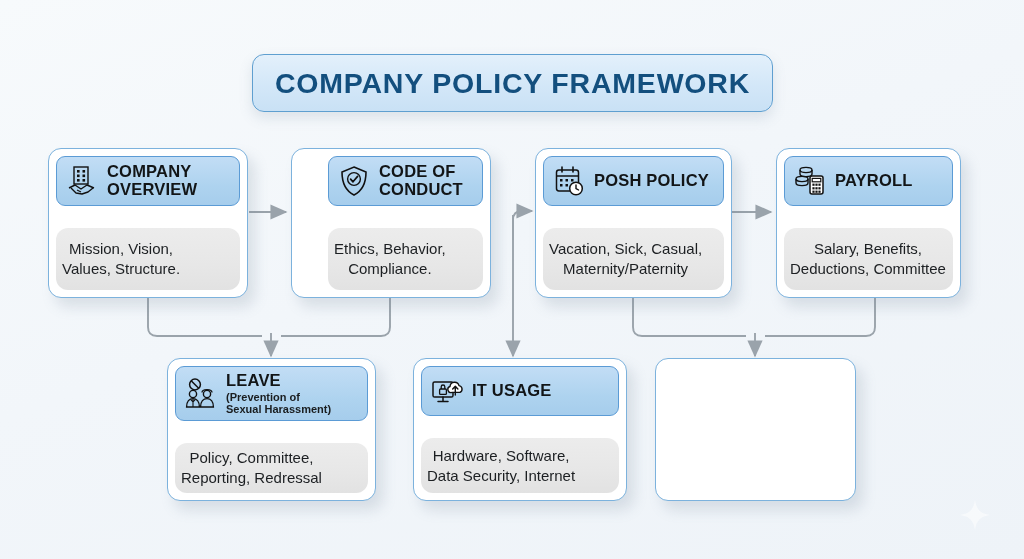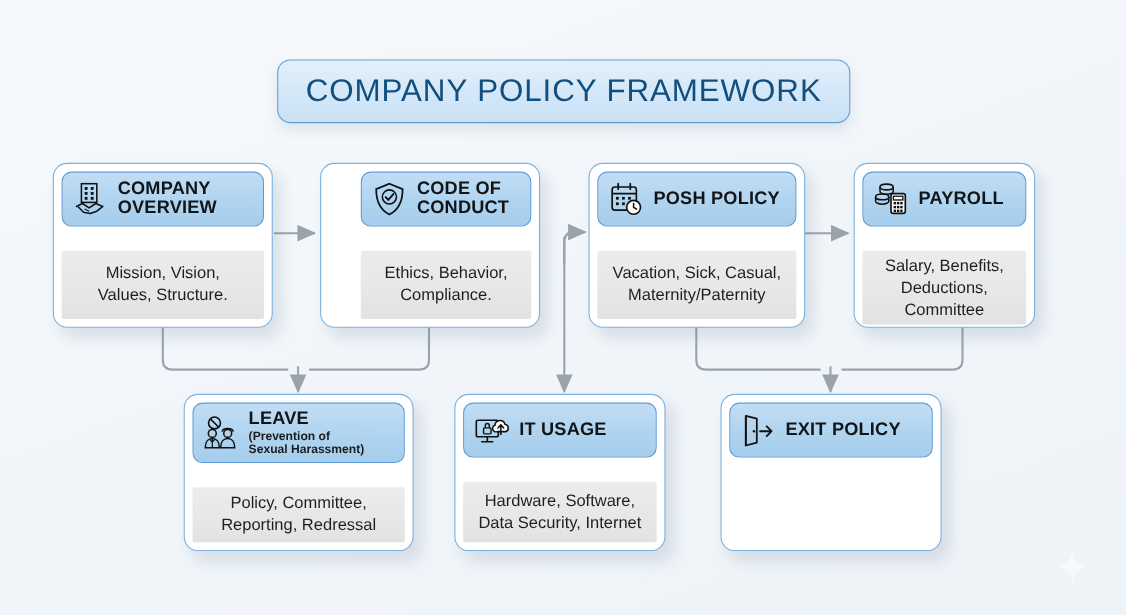--- a/index.html
+++ b/index.html
@@ -40,21 +40,21 @@
     background: linear-gradient(180deg, #e3f0fb 0%, #d3e7f8 55%, #c9e1f5 100%);
     border: 1.6px solid #5f9fd0;
     border-radius: 12px;
     display: flex;
     align-items: center;
     justify-content: center;
     box-shadow: 0 6px 13px rgba(100, 125, 150, 0.17);
   }
   #title-text {
     font-size: 28.5px;
-    font-weight: normal;
+    font-weight: bold;
     letter-spacing: 0.8px;
     color: #134f7e;
     white-space: nowrap;
   }
 
   
   #connectors {
     position: absolute;
     left: 0;
     top: 0;
@@ -110,24 +110,23 @@
     font-weight: bold;
     color: #1a1d1f;
     line-height: 1.12;
     margin-top: 1px;
     white-space: pre-line;
   }
   .card-body {
     flex: 1 1 auto;
     margin-top: 6px;
     background: linear-gradient(180deg, #ececec 0%, #e7e7e7 60%, #e2e2e2 100%);
-    border-radius: 2px;
+    border-radius: 12px;
     display: flex;
     align-items: center;
-    justify-content: center;
     text-align: center;
     padding: 4px 6px;
     box-sizing: border-box;
   }
   .card-body-text {
     font-size: 15px;
     color: #1c1f22;
     line-height: 1.32;
     white-space: pre-line;
   }
@@ -229,21 +228,21 @@
       <div class="card-title-wrap">
         <div class="card-title">POSH POLICY</div>
       </div>
     </div>
     <div class="card-body">
       <div class="card-body-text">Vacation, Sick, Casual,
 Maternity/Paternity</div>
     </div>
   </div>
 
-  <div class="card row-top" style="left:776px; top:148px; width:165px;">
+  <div class="card row-top" style="left:776px; top:148px; width:185px;">
     <div class="card-header">
       <svg class="card-icon" viewBox="0 0 34 34">
         <ellipse cx="13" cy="6" rx="6" ry="2.6" fill="none" stroke="#111" stroke-width="1.4"></ellipse>
         <path d="M7,6 L7,10 C7,11.4 9.7,12.6 13,12.6 C16.3,12.6 19,11.4 19,10 L19,6" fill="none" stroke="#111" stroke-width="1.4"></path>
         <ellipse cx="9" cy="15" rx="6" ry="2.6" fill="none" stroke="#111" stroke-width="1.4"></ellipse>
         <path d="M3,15 L3,19 C3,20.4 5.7,21.6 9,21.6 C12.3,21.6 15,20.4 15,19 L15,15" fill="none" stroke="#111" stroke-width="1.4"></path>
         <rect x="17" y="12" width="13" height="18" rx="2" fill="#fff" stroke="#111" stroke-width="1.5"></rect>
         <rect x="19.2" y="14.4" width="8.6" height="3.4" fill="none" stroke="#111" stroke-width="1.2"></rect>
         <rect x="19.4" y="19.6" width="2.2" height="2.2" fill="#111"></rect>
         <rect x="22.4" y="19.6" width="2.2" height="2.2" fill="#111"></rect>
@@ -282,51 +281,40 @@
         <div class="card-subtitle">(Prevention of
 Sexual Harassment)</div>
       </div>
     </div>
     <div class="card-body">
       <div class="card-body-text">Policy, Committee,
 Reporting, Redressal</div>
     </div>
   </div>
 
-  <div class="card row-bottom" style="left:413px; top:358px; width:192px;">
+  <div class="card row-bottom" style="left:413px; top:358px; width:214px;">
     <div class="card-header">
       <svg class="card-icon" viewBox="0 0 34 34">
         <rect x="3" y="8" width="20" height="15" rx="1.6" fill="none" stroke="#111" stroke-width="1.5"></rect>
         <path d="M13,23 L13,27 M8,27.6 L18,27.6" stroke="#111" stroke-width="1.5" stroke-linecap="round"></path>
         <rect x="9.6" y="15" width="6.8" height="5.4" rx="0.9" fill="none" stroke="#111" stroke-width="1.3"></rect>
         <path d="M11.2,15 L11.2,12.8 A1.8,1.8 0 0 1 14.8,12.8 L14.8,15" fill="none" stroke="#111" stroke-width="1.3"></path>
         <path d="M20,12.5 A4.6,4.6 0 0 1 29,11.6 A3.6,3.6 0 0 1 30,18.4 L22,18.4 A3,3 0 0 1 20,12.5 Z" fill="#fff" stroke="#111" stroke-width="1.4" stroke-linejoin="round"></path>
         <path d="M25.3,21 L25.3,12.6 M22.7,15 L25.3,12.2 L27.9,15" fill="none" stroke="#111" stroke-width="1.4" stroke-linecap="round" stroke-linejoin="round"></path>
       </svg>
       <div class="card-title-wrap">
         <div class="card-title">IT USAGE</div>
       </div>
     </div>
     <div class="card-body">
       <div class="card-body-text">Hardware, Software,
 Data Security, Internet</div>
     </div>
   </div>
 
   <div class="card row-bottom" style="left:655px; top:358px; width:201px;">
-    <div class="card-header">
-      <svg class="card-icon" viewBox="0 0 34 34">
-        <path d="M6,4 L16,6.6 L16,28.4 L6,31 Z" fill="none" stroke="#111" stroke-width="1.6" stroke-linejoin="round"></path>
-        <path d="M6,4 L6,31" stroke="#111" stroke-width="1.6"></path>
-        <circle cx="13.4" cy="18" r="1.1" fill="#111"></circle>
-        <path d="M19,18 L29,18 M25,13.6 L29.4,18 L25,22.4" fill="none" stroke="#111" stroke-width="1.7" stroke-linecap="round" stroke-linejoin="round"></path>
-      </svg>
-      <div class="card-title-wrap">
-        <div class="card-title">EXIT POLICY</div>
-      </div>
-    </div>
   </div>
 
   <svg class="sparkle" style="left:958px; top:498px;" viewBox="0 0 34 34">
     <path d="M17,2 C18.4,11.6 22.4,15.6 32,17 C22.4,18.4 18.4,22.4 17,32 C15.6,22.4 11.6,18.4 2,17 C11.6,15.6 15.6,11.6 17,2 Z" fill="#ffffff"></path>
   </svg>
 
 </div>
 
 </body></html>

